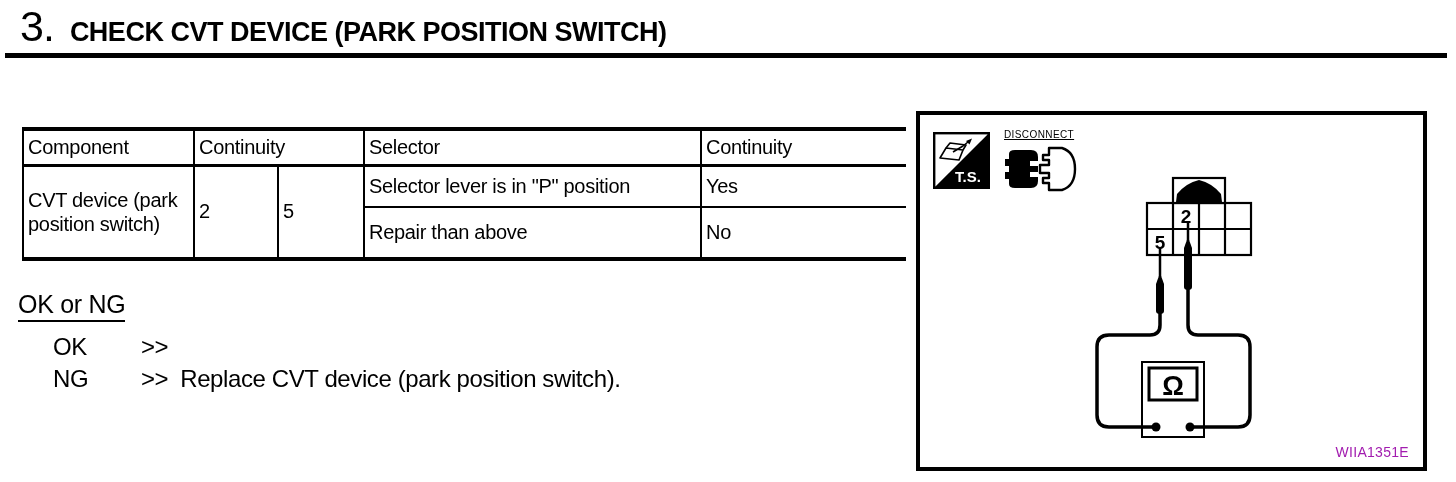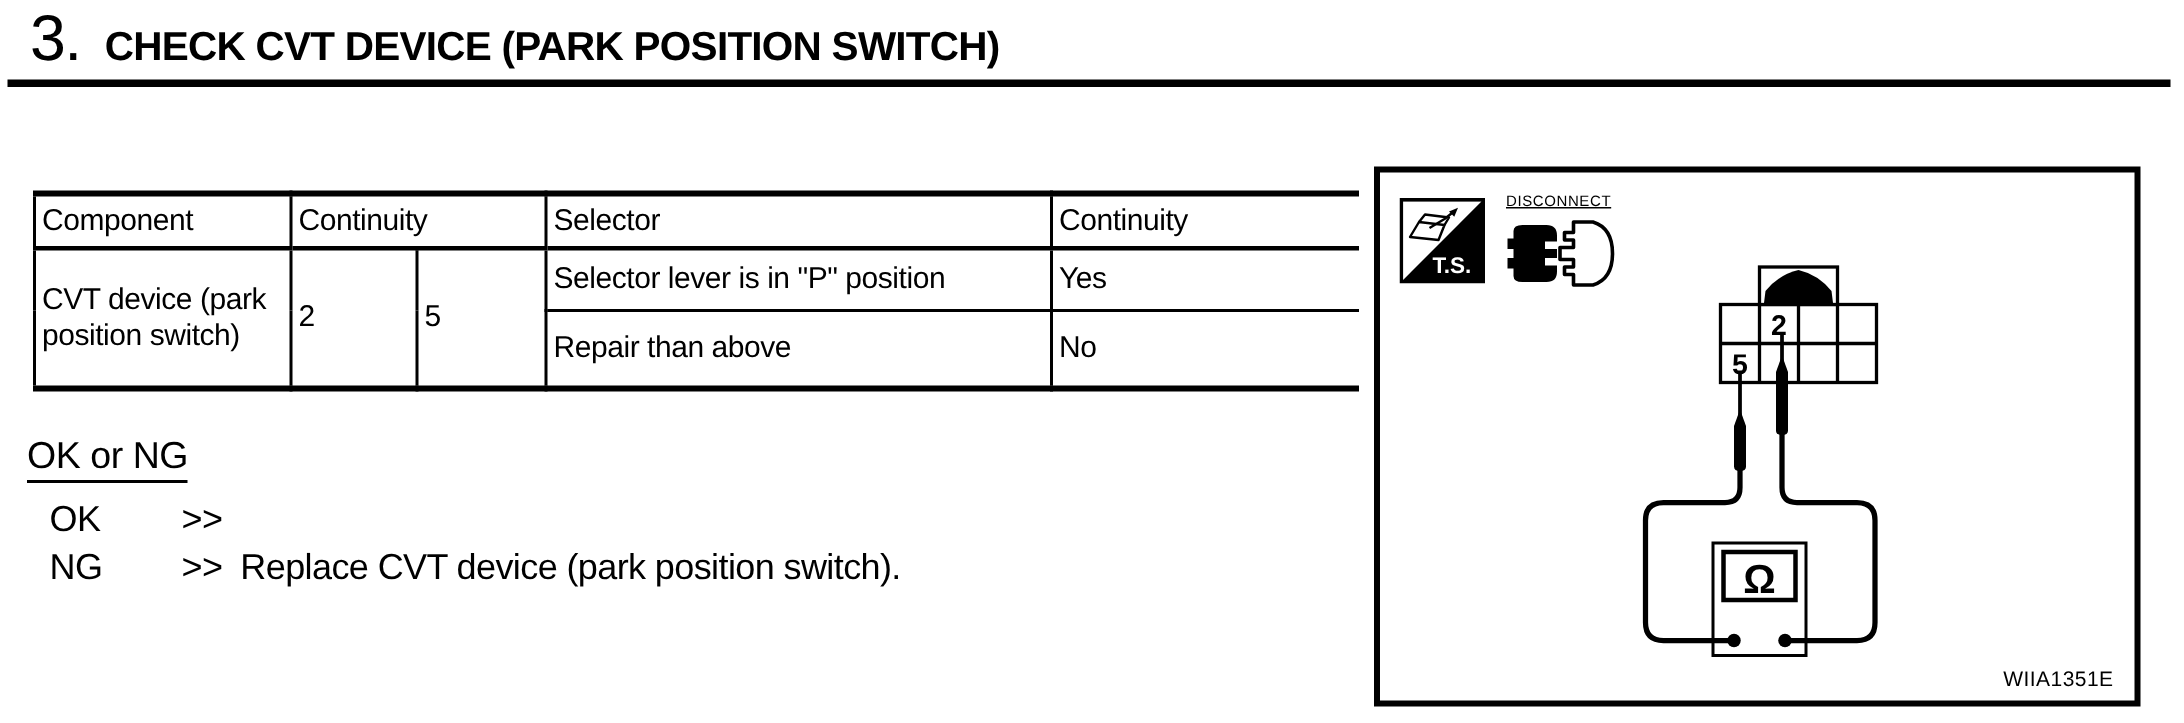--- a/index.html
+++ b/index.html
@@ -30,31 +30,31 @@
   td.cond { text-align:left; padding-left:10px; }
   td.rowsep { border-bottom:2px solid #000; }
   td.comp { line-height:1.2;margin-left:44px; }
 
   
   .result { position:absolute; left:18px; top:290px; }
   .result-heading { display:inline-block; font-size:25px; letter-spacing:-0.3px;
                     border-bottom:2px solid #000; padding-bottom:1px; }
   .result-items { margin-top:11px; }
   .result-item { display:flex; align-items:baseline; padding-left:15px; height:32px; font-size:24px; letter-spacing:-0.4px; }
-  .res-label { width:70px; }
+  .res-label { width:70px;margin-left:20px; }
   .res-arrow { margin:0 12px 0 18px; }
 
   
   .figure { position:absolute; left:916px; top:111px; width:511px; height:360px;
             border:4px solid #000; background:#fff; }
   .ts-icon { position:absolute; left:13px; top:17px; }
   .disc-label { position:absolute; left:84px; top:14px; font-size:10px; letter-spacing:0.4px;text-decoration:underline; }
   .disc-icon { position:absolute; left:84px; top:28px; }
   .diagram { position:absolute; left:170px; top:60px; }
-  .figure-code { position:absolute; right:14px; bottom:7px; font-size:14px; color:#000000; letter-spacing:0.3px; }
+  .figure-code { position:absolute; right:14px; bottom:7px; font-size:14px; color:#a21caf; letter-spacing:0.3px; }
 </style>
 </head>
 <body>
 
 <div class="canvas">
 
   <div class="step-header">
     <span class="step-number">3.</span>
     <span class="step-title">CHECK CVT DEVICE (PARK POSITION SWITCH)</span>
   </div>

